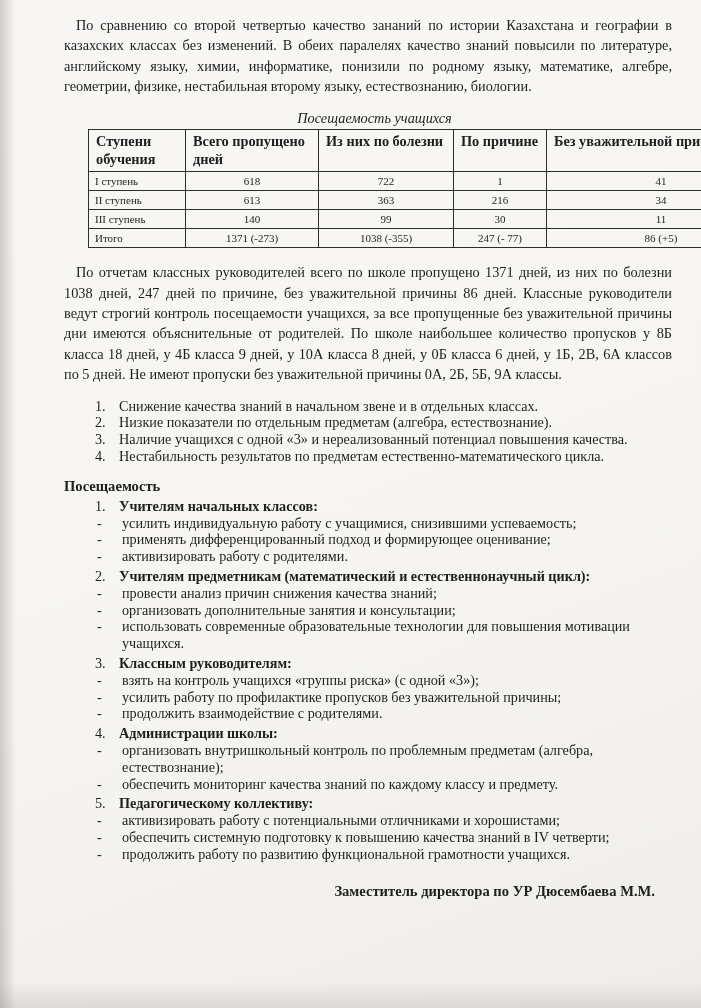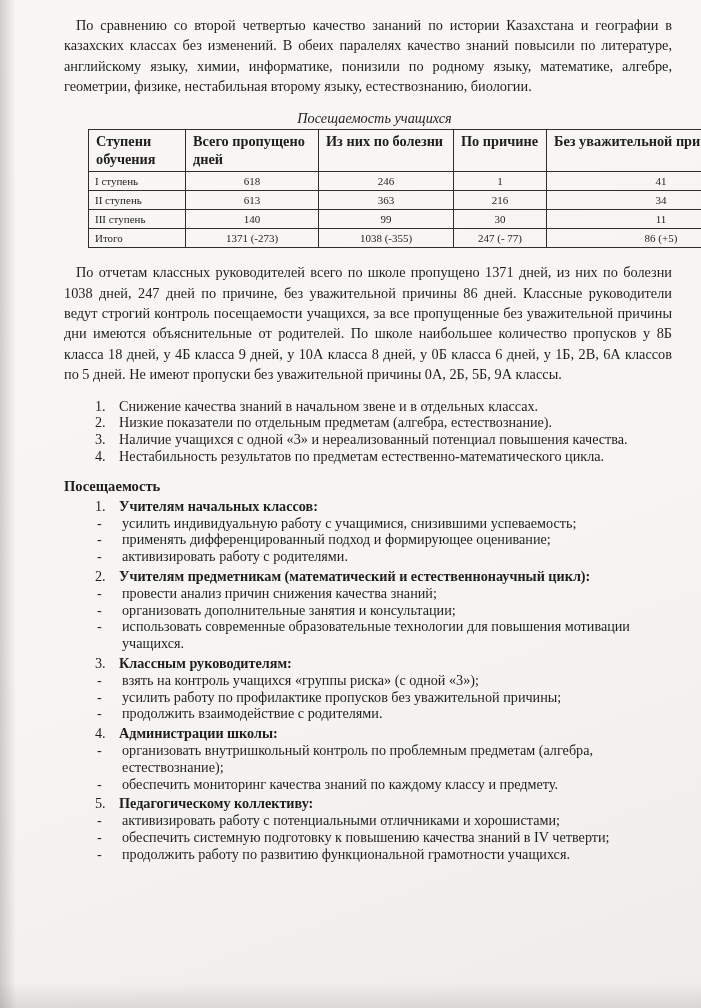--- a/index.html
+++ b/index.html
@@ -88,21 +88,21 @@
             <th>Всего пропущено дней</th>
             <th>Из них по болезни</th>
             <th>По причине</th>
             <th>Без уважительной причины</th>
           </tr>
       </thead>
       <tbody id="att-body">
           <tr>
             <td class="col-label">I ступень</td>
             <td class="col-num">618</td>
-            <td class="col-num">246</td>
+            <td class="col-num">722</td>
             <td class="col-num">1</td>
             <td class="col-num">41</td>
           </tr>
           <tr>
             <td class="col-label">II ступень</td>
             <td class="col-num">613</td>
             <td class="col-num">363</td>
             <td class="col-num">216</td>
             <td class="col-num">34</td>
           </tr>
@@ -218,15 +218,16 @@
         <div class="dash-item">
           <span class="dash">-</span>
           <span class="txt">обеспечить системную подготовку к повышению качества знаний в IV четверти;</span>
         </div>
         <div class="dash-item">
           <span class="dash">-</span>
           <span class="txt">продолжить работу по развитию функциональной грамотности учащихся.</span>
         </div>
       </div>
 
+    <div class="signature">Заместитель директора по УР Дюсембаева М.М.</div>
 
   </div>
 </div>
 
 </body></html>

